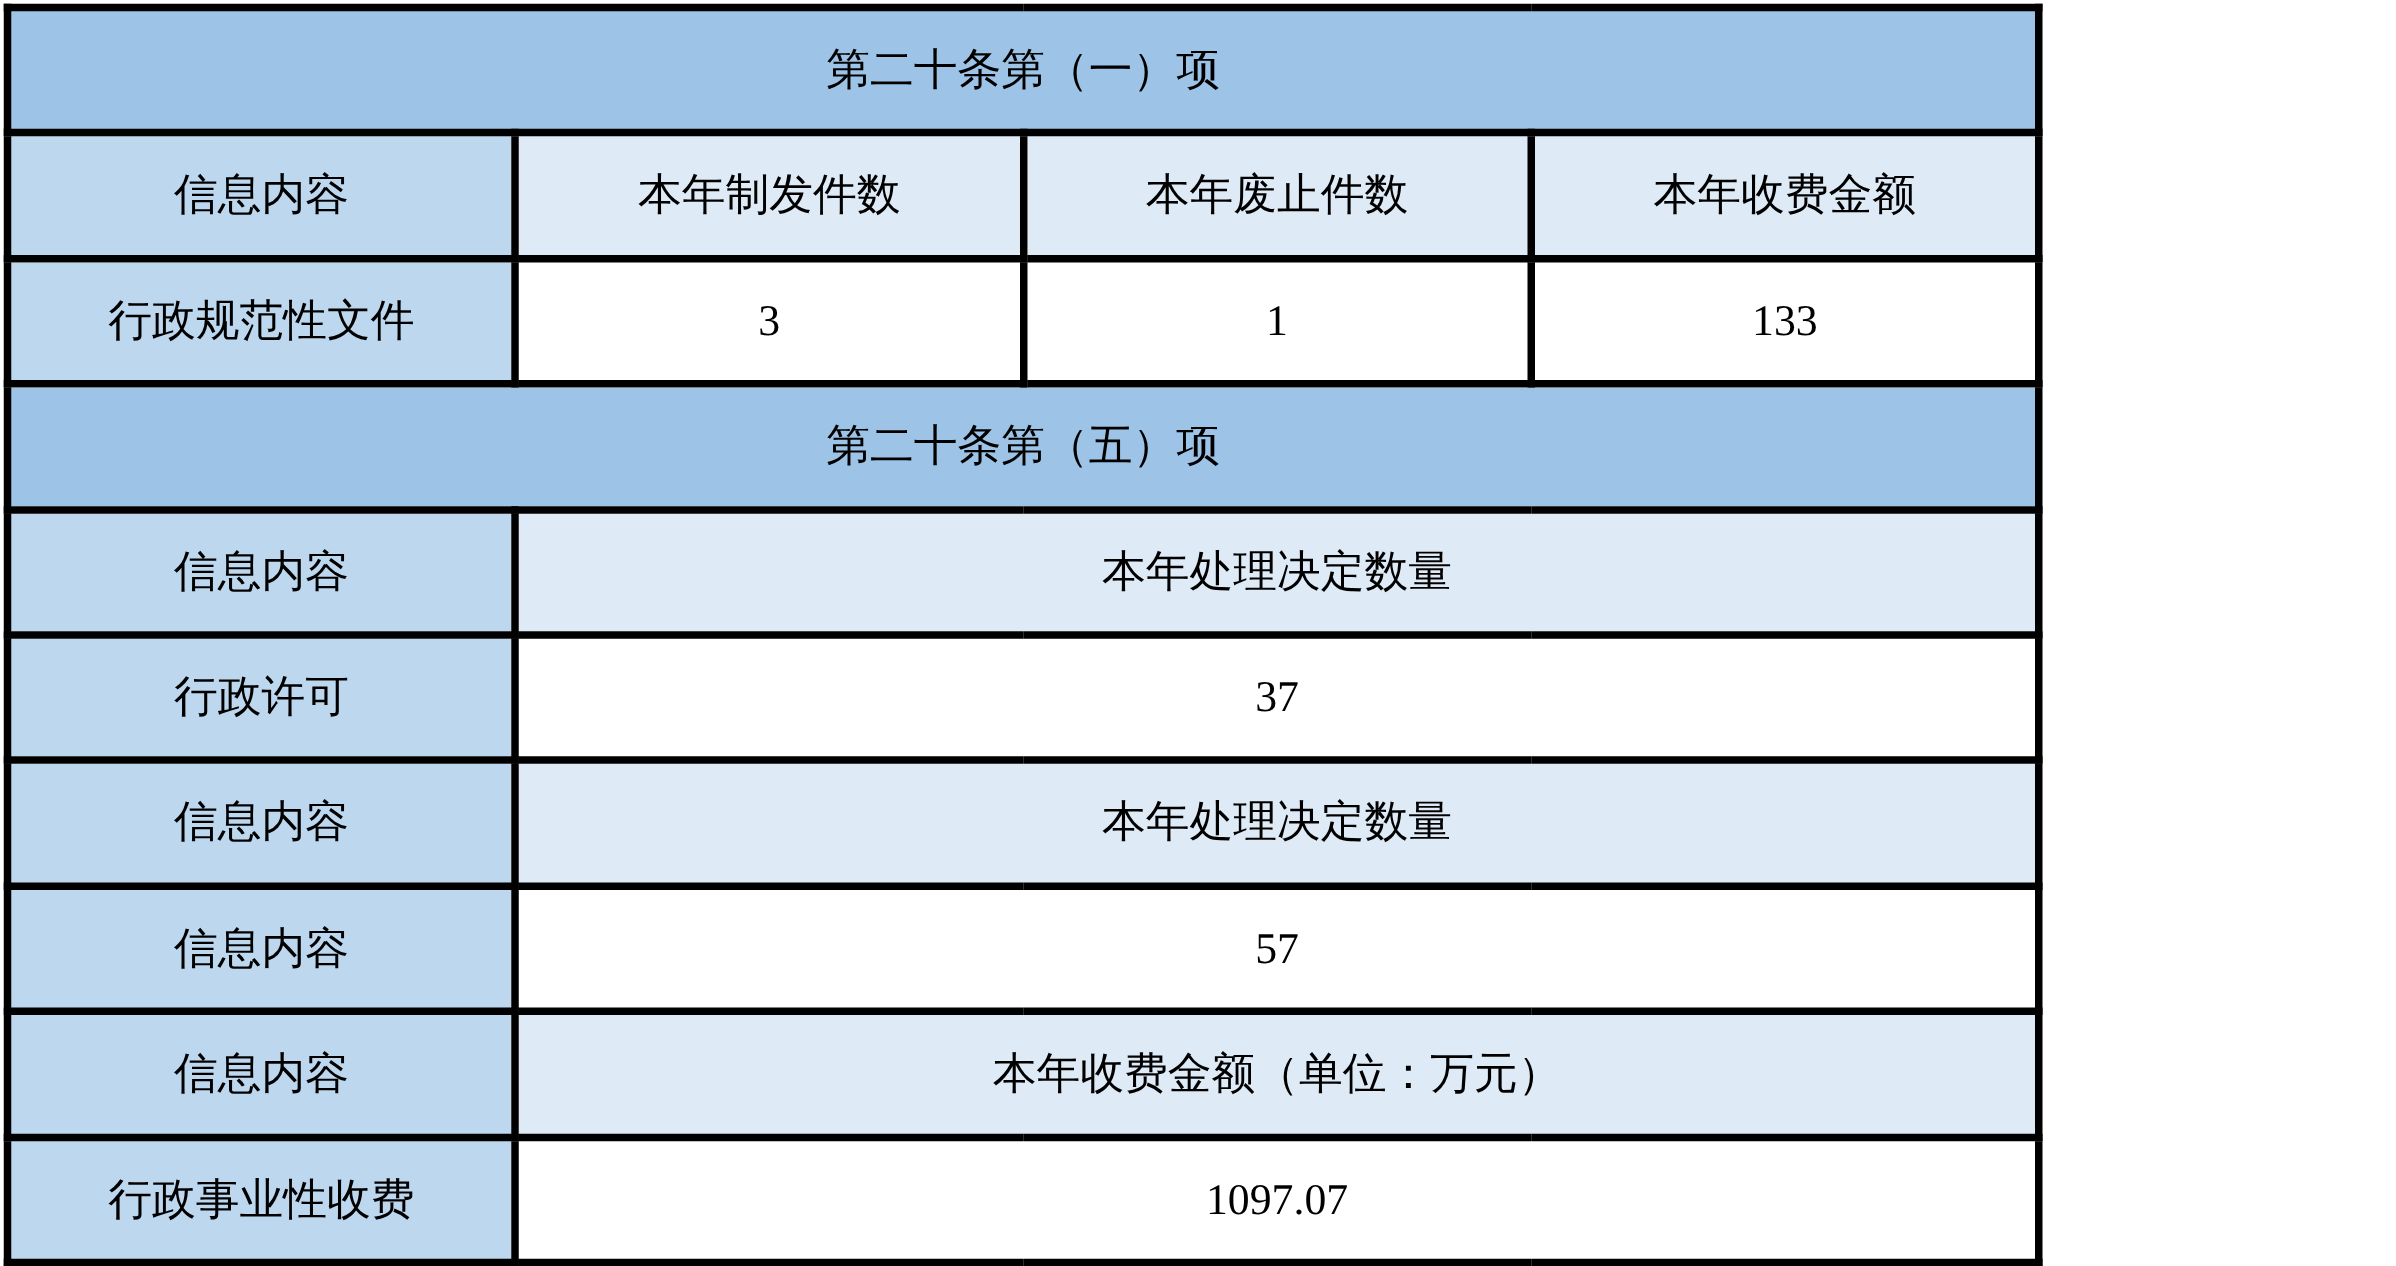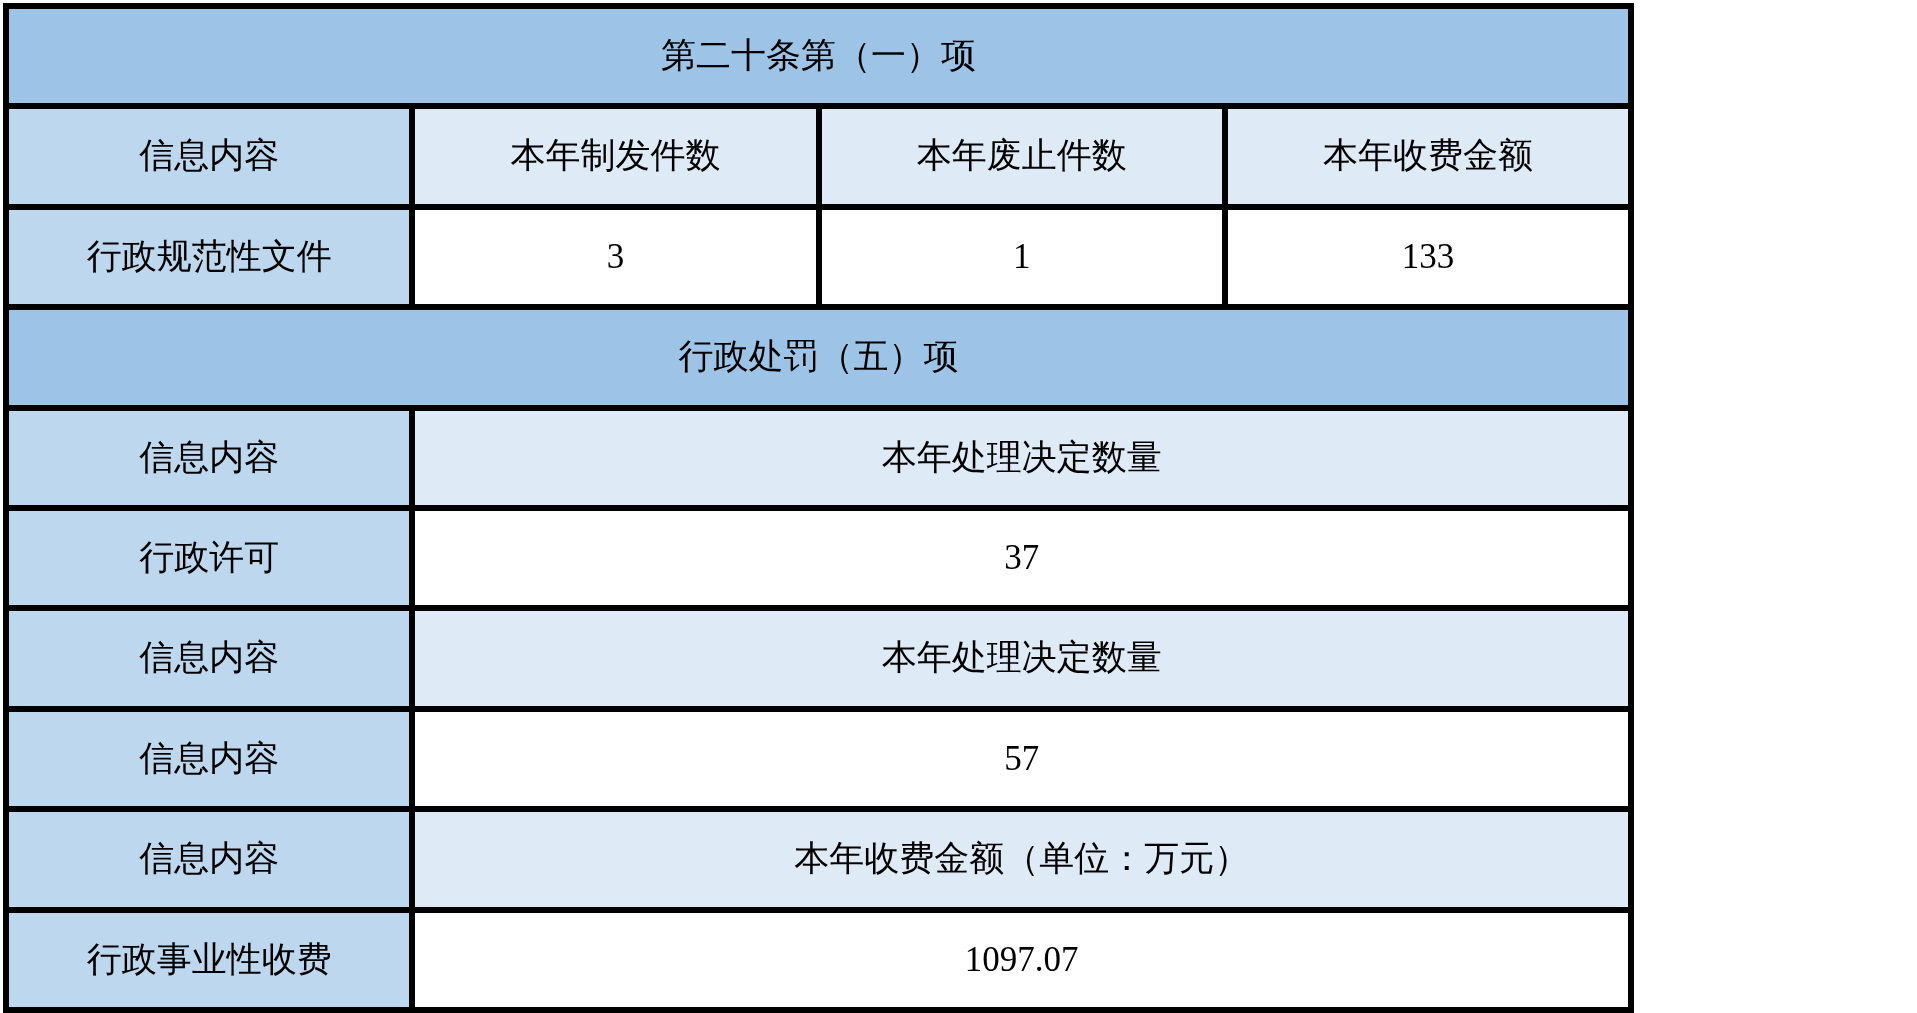--- a/index.html
+++ b/index.html
@@ -84,21 +84,21 @@
         <td class="col-hd">本年收费金额</td>
       </tr>
       <tr>
         <td class="row-lbl">行政规范性文件</td>
         <td class="val">3</td>
         <td class="val">1</td>
         <td class="val">133</td>
       </tr>
 
       <tr>
-        <td class="sec" colspan="4">行政处罚（五）项</td>
+        <td class="sec" colspan="4">第二十条第（五）项</td>
       </tr>
       <tr>
         <td class="lbl-hd">信息内容</td>
         <td class="col-hd" colspan="3">本年处理决定数量</td>
       </tr>
       <tr>
         <td class="row-lbl">行政许可</td>
         <td class="val" colspan="3">37</td>
       </tr>
 

